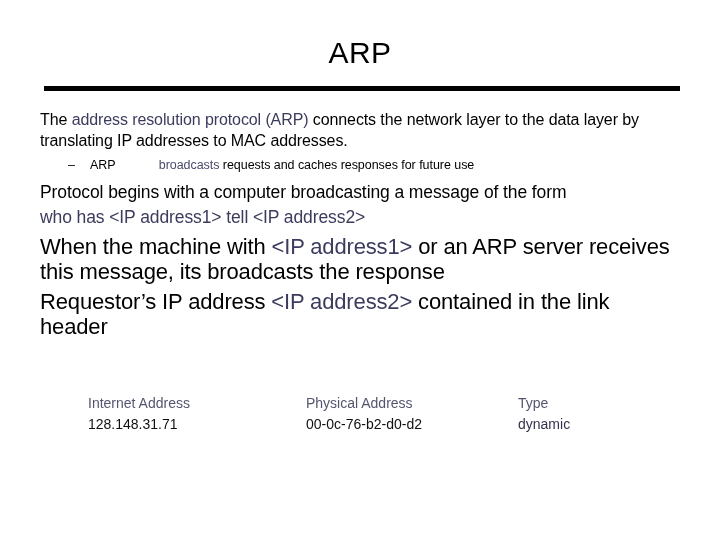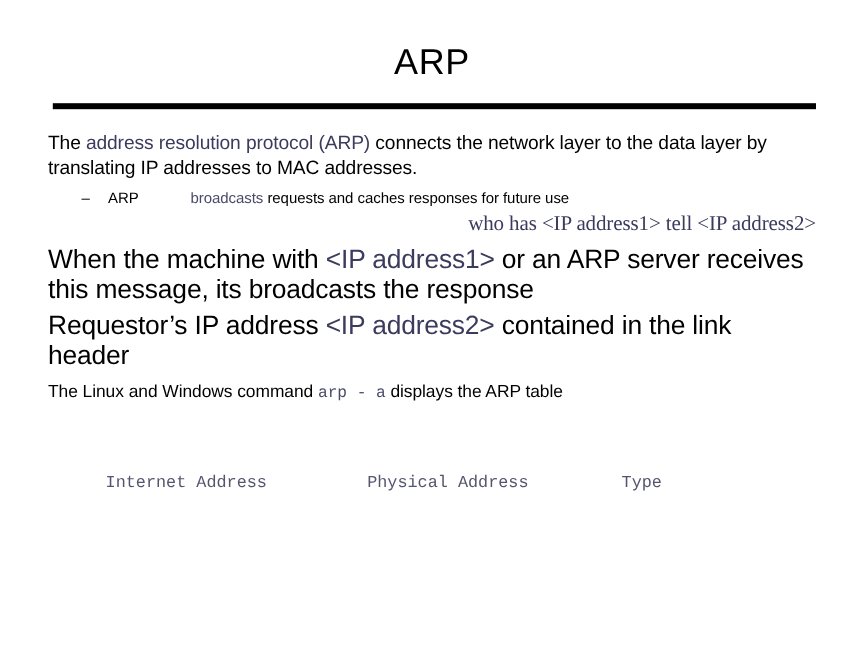--- a/index.html
+++ b/index.html
@@ -71,23 +71,22 @@
     margin-top: 8px;
     letter-spacing: -0.1px;
   }
   .t-xl {                     
     font-size: 22px;
     line-height: 25px;
     margin-top: 5px;
     letter-spacing: -0.15px;
   }
   .t-ctr {
-    text-align: right;
+    text-align: left;
     margin-top: 2px;
-    font-family: Liberation Serif, serif;
   }
   .t-sm {                     
     font-size: 14.5px;
     line-height: 20px;
     margin-top: 9px;
     letter-spacing: -0.05px;
   }
 
   .dash {
     display: inline-block;
@@ -102,21 +101,21 @@
     font-family: "Liberation Mono", "DejaVu Sans Mono", monospace;
     font-size: 13.5px;
     color: #4a4a6a;
   }
 
   
   .arp-table {
     position: absolute;
     top: 393px;
     left: 88px;
-    font-family: Liberation Mono, monospace;
+    font-family: Liberation Sans, sans-serif;
     font-size: 14px;
     line-height: 20.5px;
     color: #1d1d1d;
     border-collapse: collapse;
   }
   .arp-table td {
     padding: 0;
     white-space: pre;
     vertical-align: top;
   }
@@ -134,35 +133,40 @@
 <div class="slide-title">ARP</div>
 
 <div class="title-rule"></div>
 
 <div class="body-area">
 
   <p class="para t-md"><span>The </span><span class="accent">address resolution protocol (ARP)</span><span> connects the network layer to the data layer by translating IP addresses to MAC addresses.</span></p>
 
   <p class="para t-sub"><span class="dash">–</span><span>ARP </span><span class="accent-soft">broadcasts</span><span> requests and caches responses for future use</span></p>
 
+  <p class="para t-lg">Protocol begins with a computer broadcasting a message of the form</p>
 
   <p class="para t-lg t-ctr accent">who has &lt;IP address1&gt; tell &lt;IP address2&gt;</p>
 
   <p class="para t-xl"><span>When the machine with </span><span class="accent">&lt;IP address1&gt;</span><span> or an ARP server receives this message, its broadcasts the response</span></p>
 
 
   <p class="para t-xl"><span>Requestor’s IP address </span><span class="accent">&lt;IP address2&gt;</span><span>  contained in the link header</span></p>
 
-  <p class="para t-sm"><span>The Linux and Windows command </span><span class="mono-inline">arp - a</span><span> displays the ARP table</span></p>
 
 </div>
 
 <table class="arp-table">
   <thead>
     <tr class="arp-head">
       <td class="col-ip">Internet Address</td>
       <td class="col-mac">Physical Address</td>
       <td class="col-type">Type</td>
     </tr>
   </thead>
   <tbody>
+    <tr class="arp-row">
+      <td class="col-ip cell-ip">128.148.31.71</td>
+      <td class="col-mac cell-mac">00-0c-76-b2-d0-d2</td>
+      <td class="col-type cell-type">dynamic</td>
+    </tr>
   </tbody>
 </table>
 
 </body></html>

